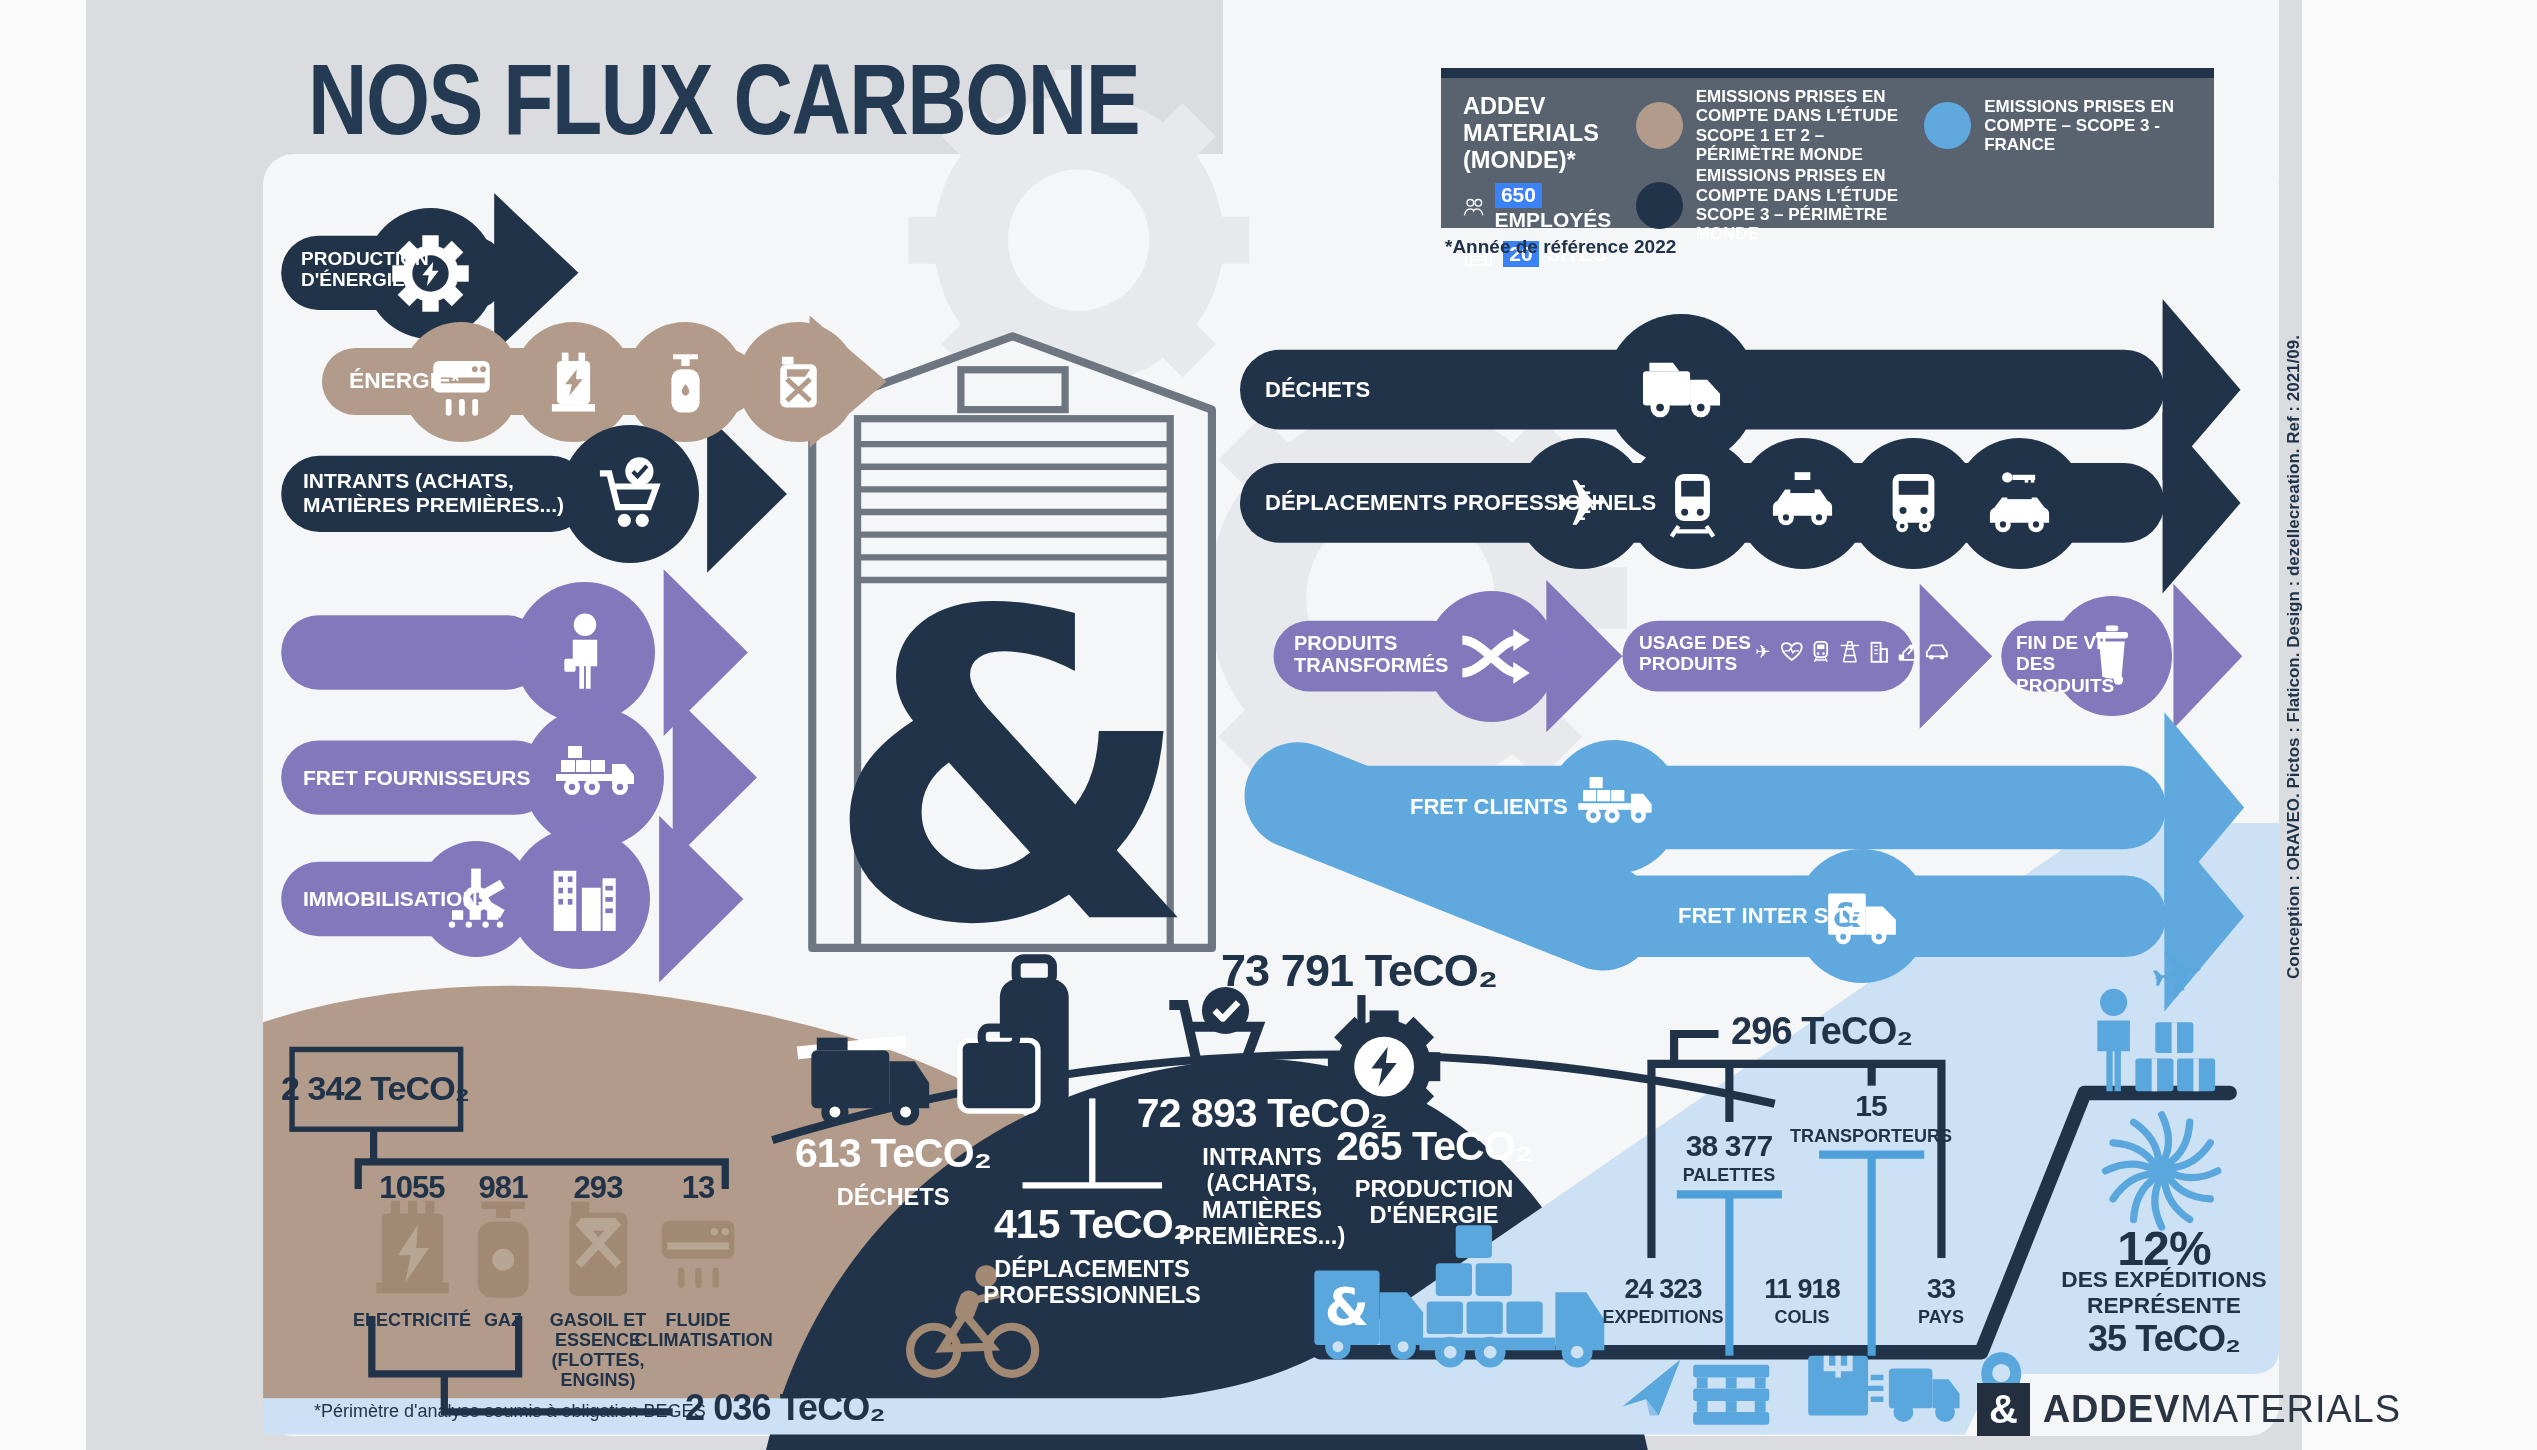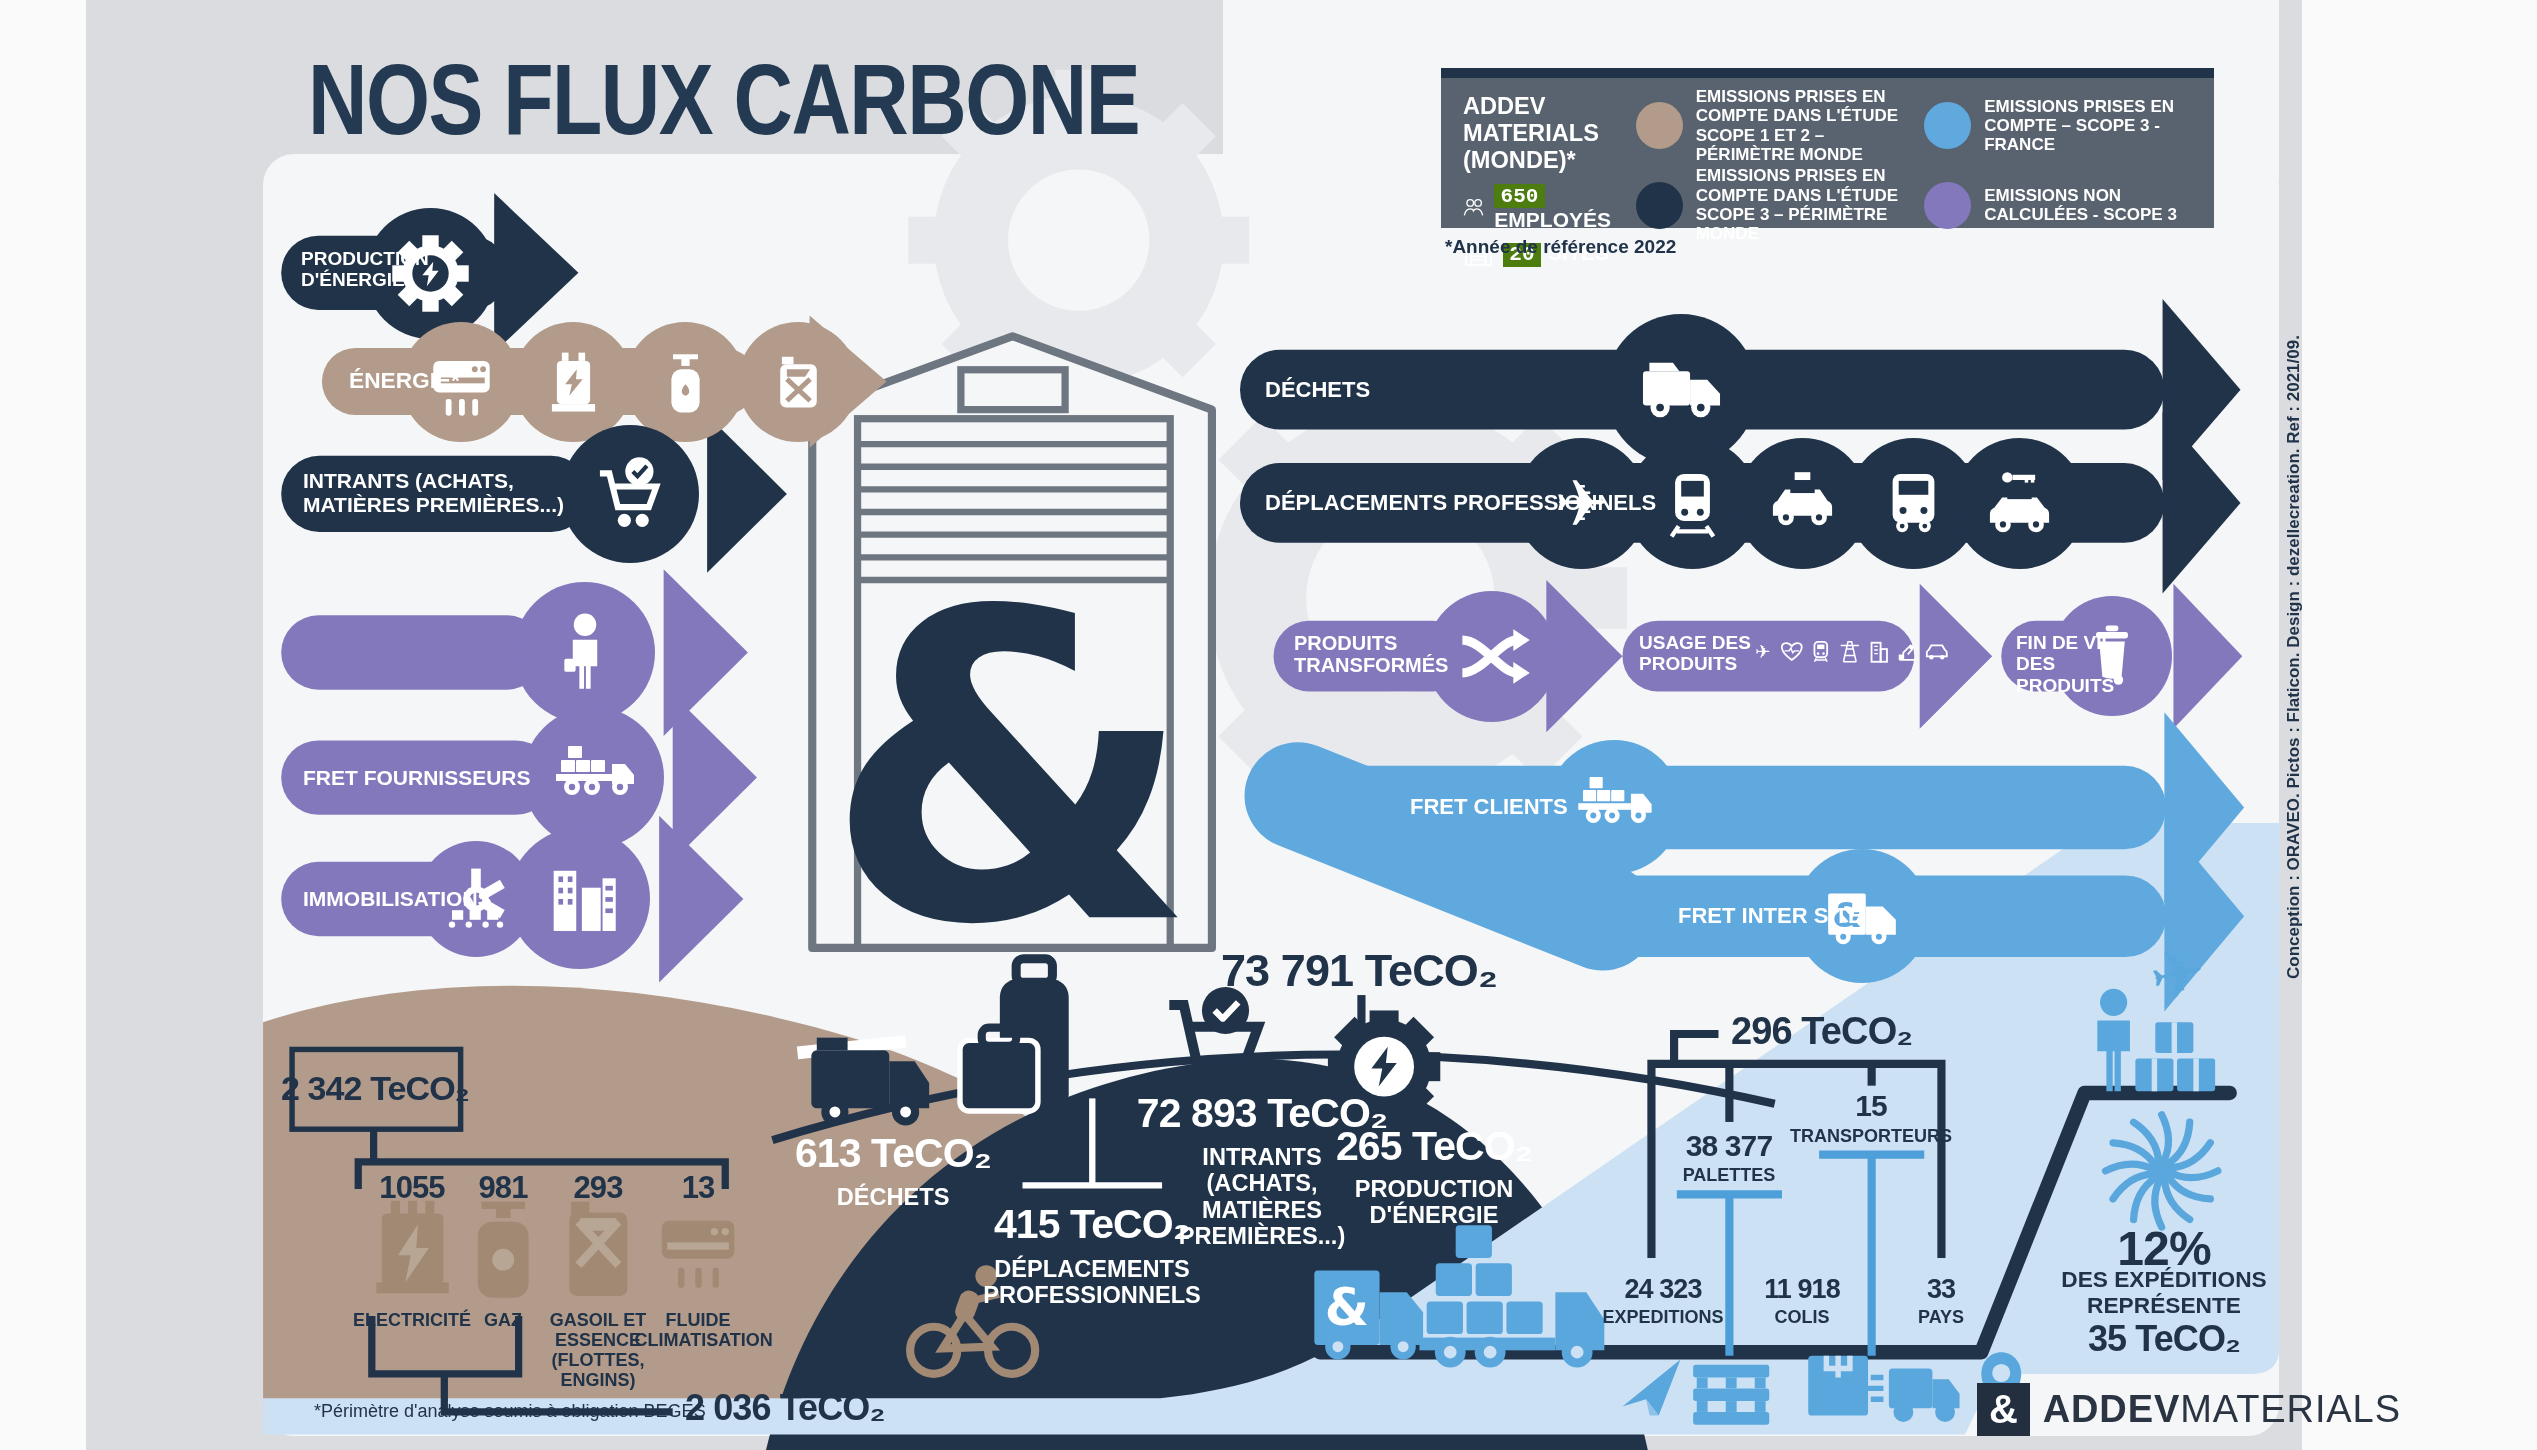--- a/index.html
+++ b/index.html
@@ -19,21 +19,21 @@
   .circ{position:absolute;border-radius:50%;display:flex;align-items:center;justify-content:center;}
   .c-navy{background:#203349;} .c-tan{background:#B29B8A;} .c-purple{background:#8478BD;} .c-blue{background:#60A9DE;}
   #legendbox{left:1441px;top:68px;width:773px;height:160px;background:#59626F;border-top:10px solid #203349;
              display:flex;box-sizing:border-box;}
   .leg-left{width:283px;padding:14.5px 0 0 22px;box-sizing:border-box;}
   .leg-div{width:6.3px;background:#F5F6F8;}
   .leg-right{flex:1;display:grid;grid-template-columns:1fr 1fr;grid-template-rows:1fr 1fr;padding:9px 7.3px 9px 16.3px;gap:1.8px;}
   .leg-item{display:flex;align-items:center;gap:12.7px;}
   .leg-dot{width:47px;height:47px;border-radius:50%;flex:0 0 auto;}
   .leg-txt{font-size:17px;font-weight:700;color:#fff;line-height:1.14;width:227px;}
-  .chip{display:inline-block;background:#4d7c0f;color:#fff;font-weight:700;font-size:21px;padding:0.9px 6.3px;margin-right:7.3px;font-family:Liberation Mono, monospace;}
+  .chip{display:inline-block;background:#3b82f6;color:#fff;font-weight:700;font-size:21px;padding:0.9px 6.3px;margin-right:7.3px;}
   .crow{display:flex;align-items:center;gap:9px;margin-top:9px;color:#fff;font-weight:700;font-size:21px;}
   .credits{position:absolute;left:2284px;top:979px;transform:rotate(-90deg);transform-origin:0 0;
            font-size:17px;font-weight:700;color:#203349;width:906px;}
   .logo{position:absolute;left:1977px;top:1383px;display:flex;align-items:center;gap:12.7px;}
   .logo-sq{width:53px;height:53px;background:#232F3E;color:#fff;display:flex;align-items:center;justify-content:center;
            font-size:40px;font-weight:700;}
   .logo-t{font-size:38px;color:#2B3442;letter-spacing:0.9px;}
   .usage-icons{display:flex;gap:5.4px;align-items:center;}
 </style>
 </head>
@@ -670,24 +670,20 @@
         <span class="leg-txt">EMISSIONS PRISES EN COMPTE DANS L'ÉTUDE SCOPE 1 ET 2 – PÉRIMÈTRE MONDE</span>
       </div>
       <div class="leg-item">
         <span class="leg-dot" style="background:#60A9DE;"></span>
         <span class="leg-txt">EMISSIONS PRISES EN COMPTE  – SCOPE 3 - FRANCE</span>
       </div>
       <div class="leg-item">
         <span class="leg-dot" style="background:#203349;"></span>
         <span class="leg-txt">EMISSIONS PRISES EN COMPTE DANS L'ÉTUDE SCOPE 3 – PÉRIMÈTRE MONDE</span>
       </div>
-      <div class="leg-item">
-        <span class="leg-dot" style="background:#8478BD;"></span>
-        <span class="leg-txt">EMISSIONS NON CALCULÉES - SCOPE 3</span>
-      </div>
     </div>
   </div>
   <div class="t navy" style="left:1445px;top:236px;font-size:19px;">*Année de référence 2022</div>
 
   <div class="t navy big ctr" style="left:375px;top:1069px;font-size:34px;">2 342 TeCO₂</div>
   <div class="t navy big ctr" style="left:412px;top:1171px;font-size:31px;">1055</div>
   <div class="t navy big ctr" style="left:503px;top:1171px;font-size:31px;">981</div>
   <div class="t navy big ctr" style="left:598px;top:1171px;font-size:31px;">293</div>
   <div class="t navy big ctr" style="left:698px;top:1171px;font-size:31px;">13</div>
   <div class="t navy ctr" style="left:412px;top:1310px;font-size:18px;">ELECTRICITÉ</div>

